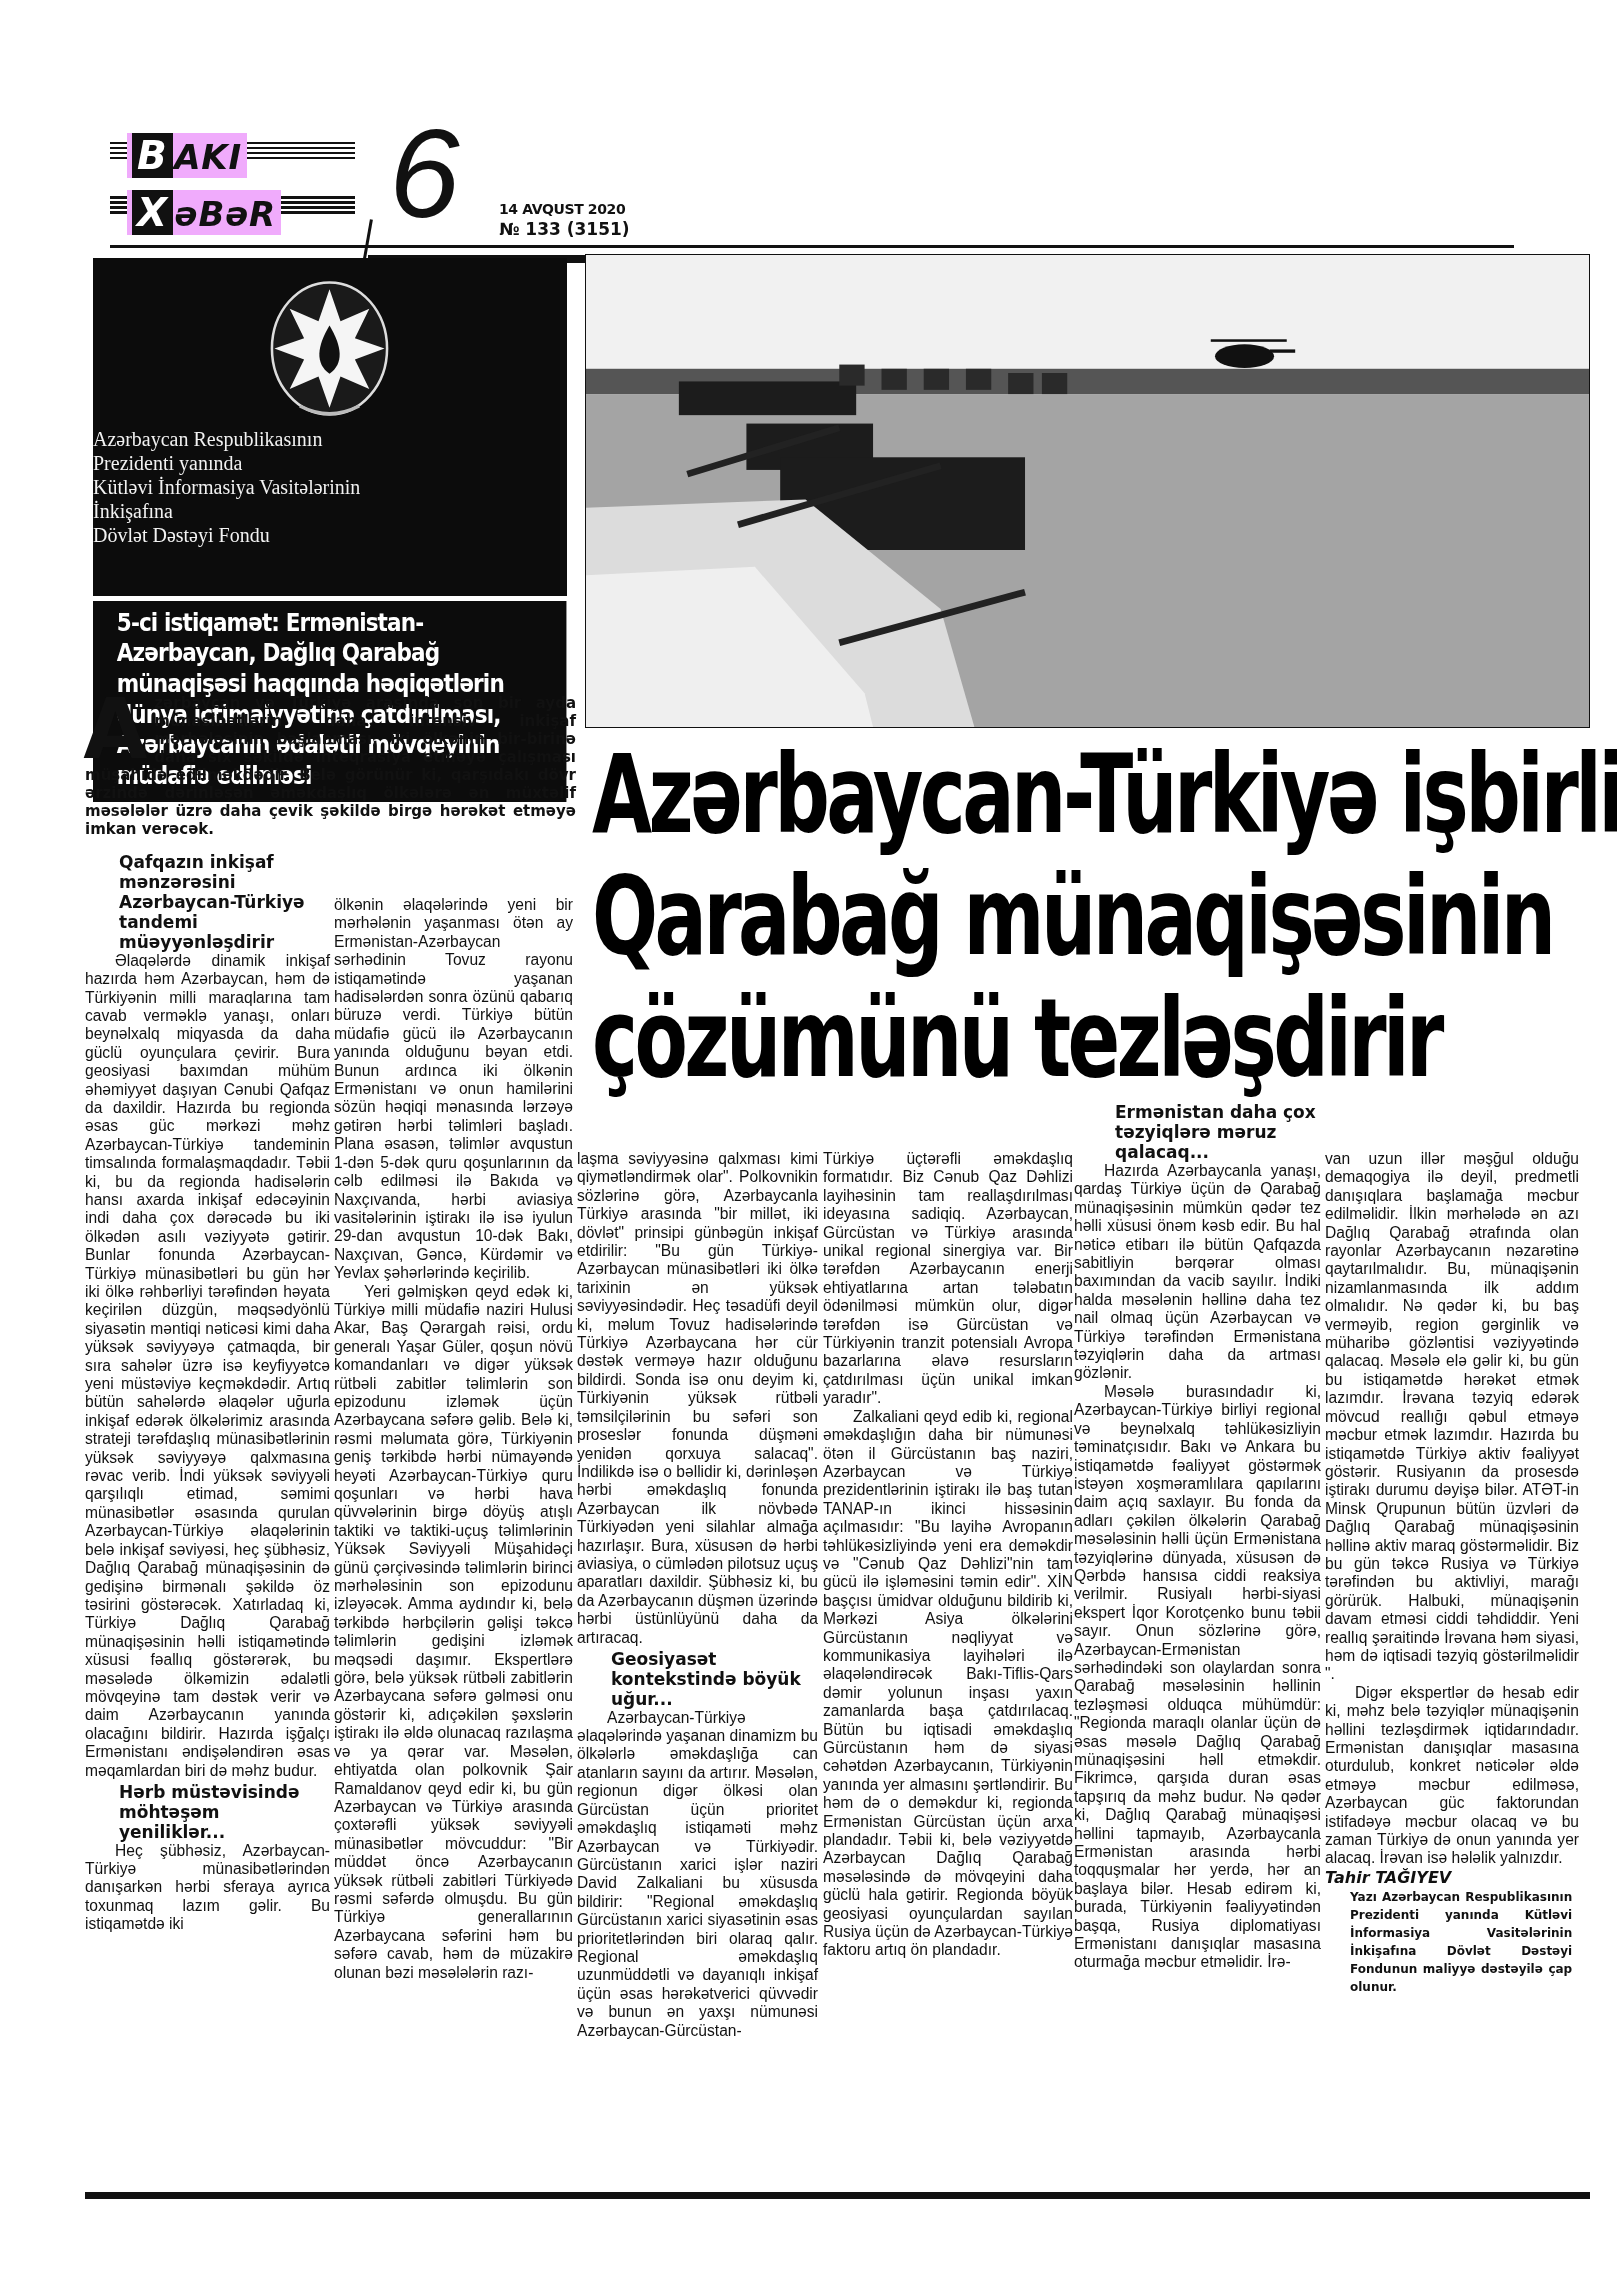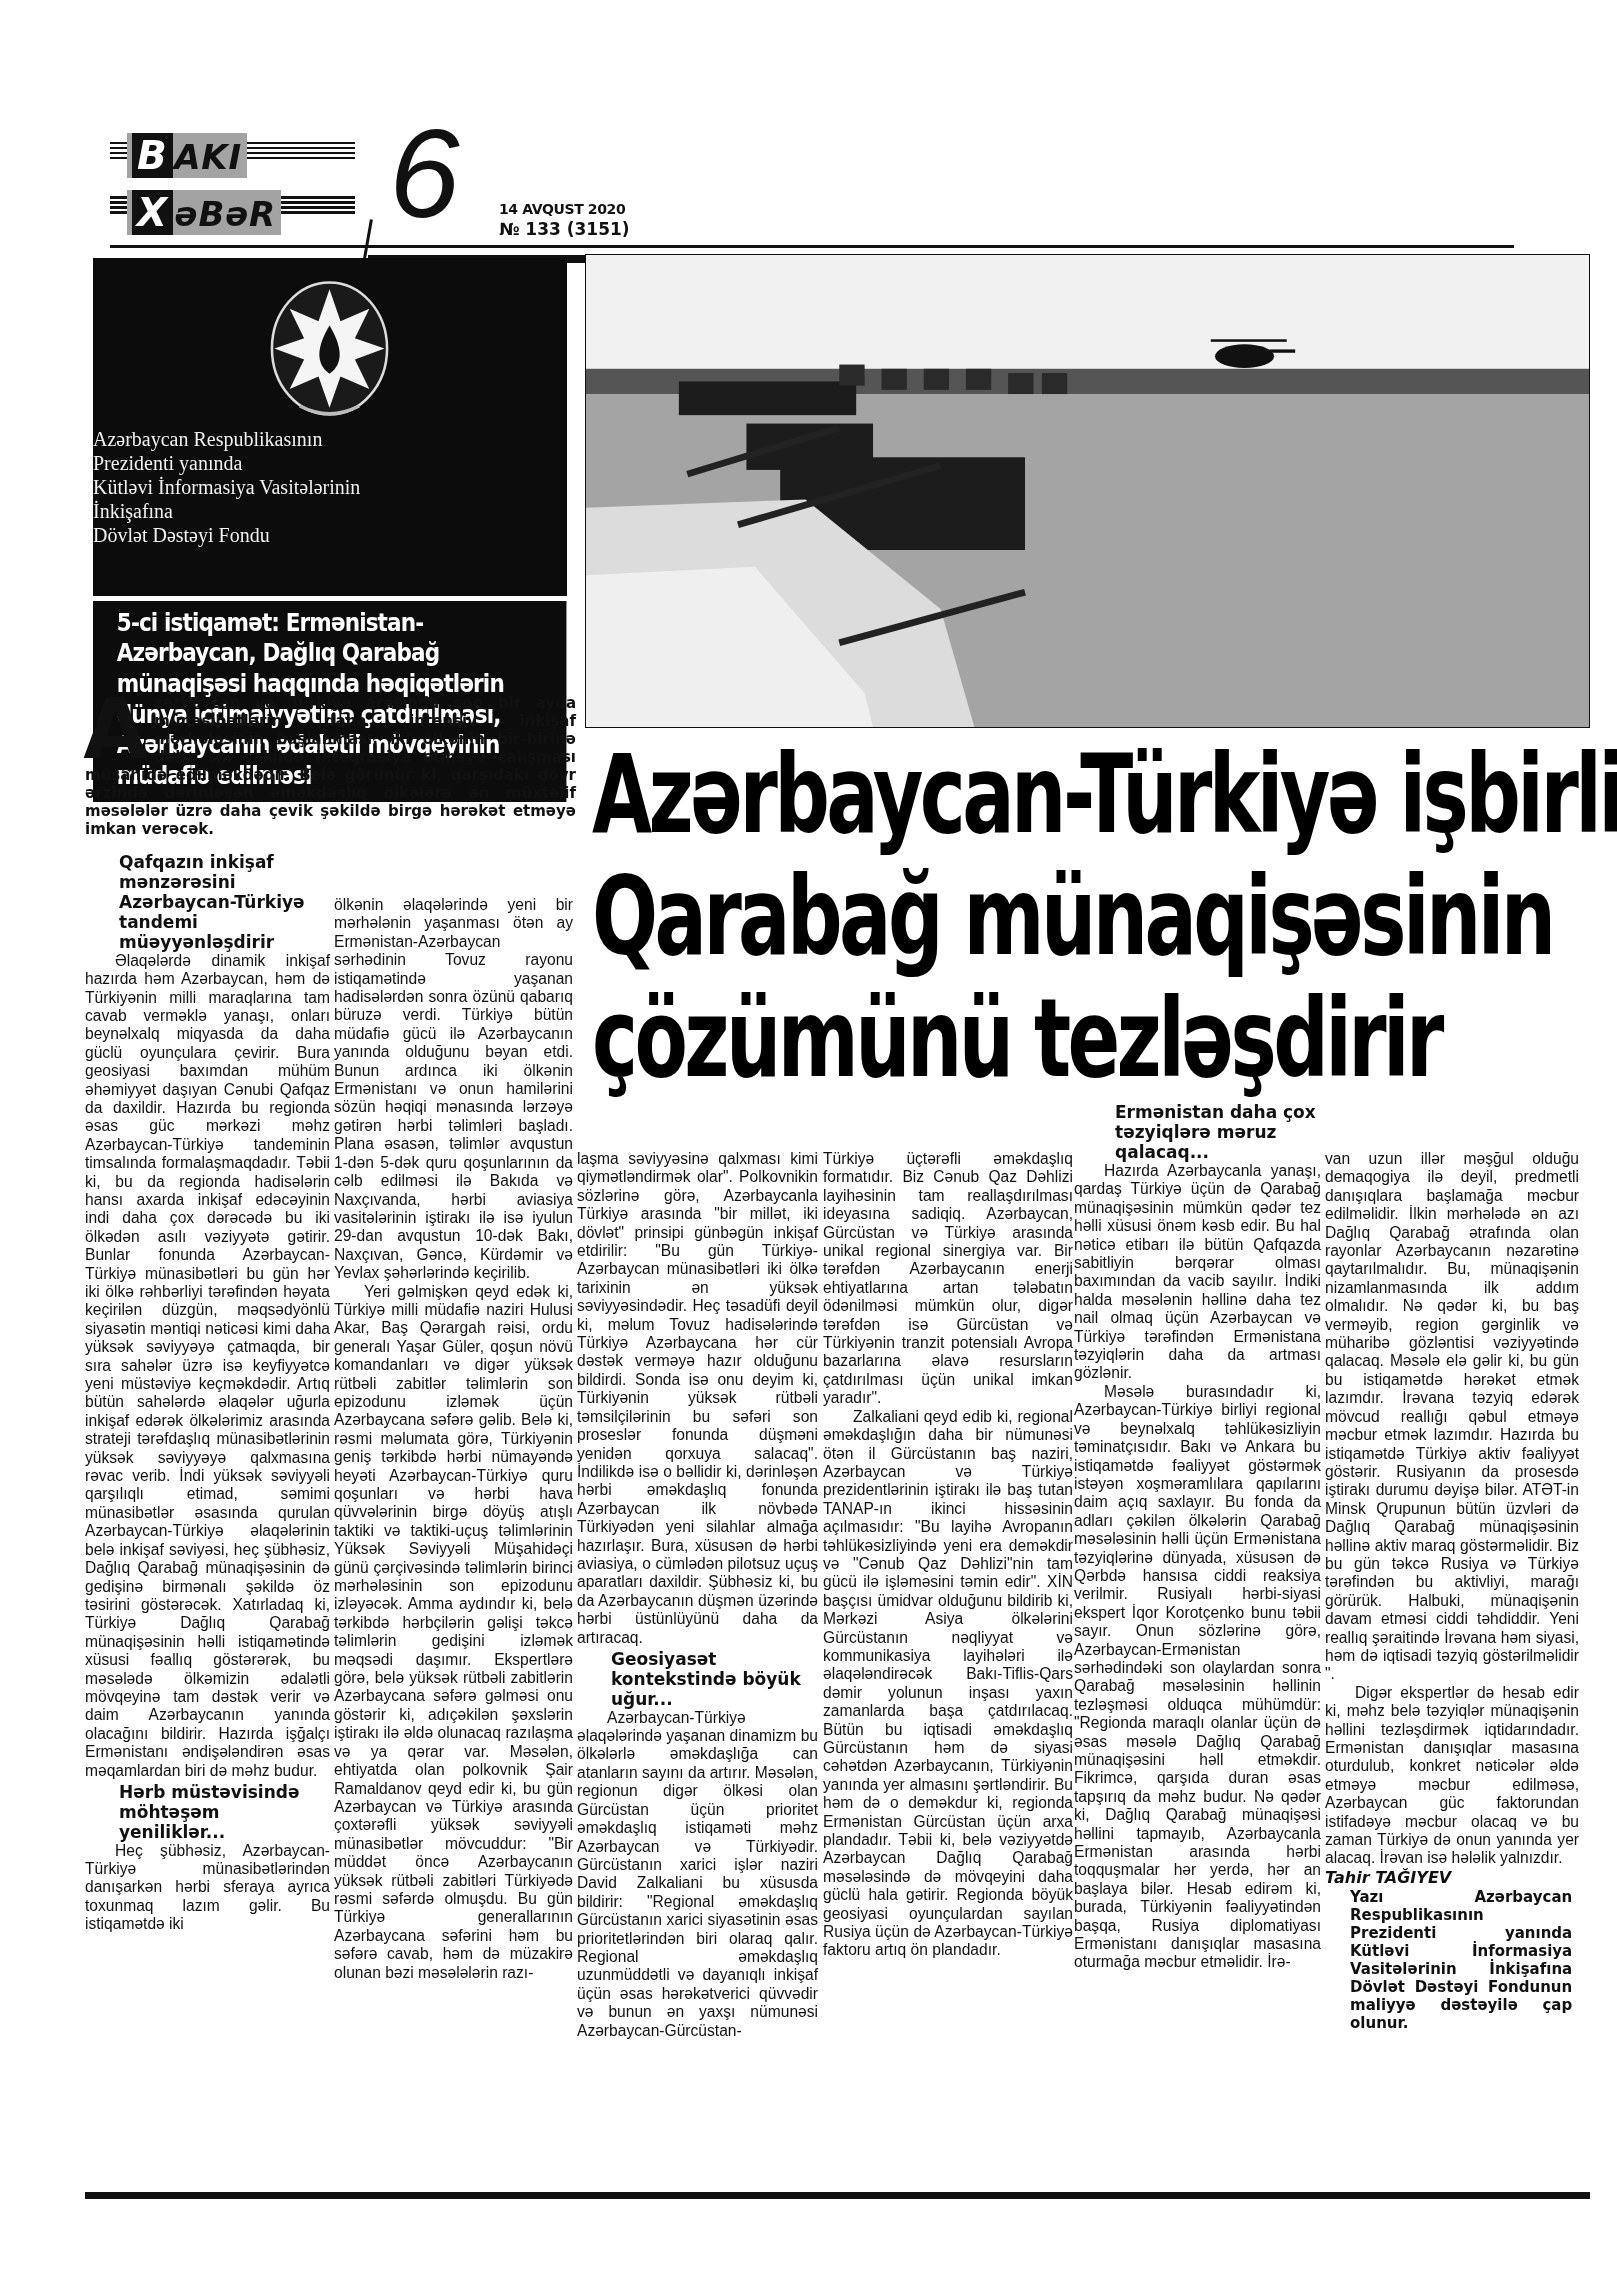--- a/index.html
+++ b/index.html
@@ -6,21 +6,21 @@
   html, body { width: 1617px; height: 2273px; background: #ffffff; overflow: hidden; }
   body { position: relative; font-family: "Liberation Sans", sans-serif; color: #111; }
 
   
   .masthead { position: absolute; left: 110px; top: 118px; width: 1404px; height: 144px; }
   .logo { position: absolute; left: 0; top: 8.5px; width: 262px; height: 110px; }
   .logo .stripes { position: absolute; left: 0; width: 245px; height: 18.6px;
     background: repeating-linear-gradient(180deg, #111 0 2.5px, #fff 2.5px 5px); }
   .logo .stripes.s1 { top: 15px; } .logo .stripes.s2 { top: 69px; }
   .logo .word { position: absolute; left: 17px; font-family: "DejaVu Sans", sans-serif; font-weight: bold;
-    font-size: 34px; letter-spacing: 0.8px; background: #a3a3a3; color: #111; padding: 0 5px; font-style: italic; }
+    font-size: 34px; letter-spacing: 0.8px; background: #f0abfc; color: #111; padding: 0 5px; font-style: italic; }
   .logo .word.w1 { top: 6.8px; } .logo .word.w2 { top: 63px; }
   .logo .word .cap { display: inline-block; background: #111; color: #fff; padding: 0 5px; margin-right: 1.7px; font-size: 39px; }
   .page-num { position: absolute; left: 279px; top: -8.5px; font-family: "Liberation Sans", sans-serif;
     font-size: 127px; font-weight: normal; line-height: 1; font-style: italic; color: #111; }
   .page-slash { position: absolute; left: 254px; top: 101px; width: 3.4px; height: 68px; background: #111; transform: rotate(10deg); }
   .issue { position: absolute; left: 389px; top: 83px; font-family: "DejaVu Sans", sans-serif; font-weight: bold; line-height: 1.25; }
   .issue .date { font-size: 14px; letter-spacing: -0.4px; }
   .issue .num { font-size: 17px; }
   .section-title { position: absolute; right: 0; top: 0; font-family: "DejaVu Sans", sans-serif; font-weight: bold;
     font-style: italic; font-size: 110px; line-height: 1; color: #fff; letter-spacing: 5px;
@@ -61,21 +61,21 @@
   .col h3 { font-family: "DejaVu Sans", sans-serif; font-weight: bold; font-size: 17px; line-height: 20px;
     padding-left: 34px; margin: 1.7px 0 0 0; text-align: left; }
   .c1 { left: 85px; top: 850px; width: 245px; }
   .c2 { left: 334px; top: 848px; width: 239px; }
   .c3 { left: 577px; top: 1102px; width: 241px; }
   .c4 { left: 823px; top: 1102px; width: 250px; }
   .c5 { left: 1074px; top: 1102px; width: 247px; }
   .c6 { left: 1325px; top: 1102px; width: 254px; }
   .c5 h3 { padding-left: 41px; margin-top: 0; }
   .byline { text-align: left; font-family: "DejaVu Sans", sans-serif; font-style: italic; font-weight: bold; font-size: 16px; line-height: 20px; padding-right: 6.8px; }
-  .credit { font-family: "DejaVu Sans", sans-serif; font-weight: bold; font-size: 15px; line-height: 18px;
+  .credit { font-family: "DejaVu Sans", sans-serif; font-weight: bold; font-size: 12px; line-height: 18px;
     padding-left: 25px; padding-right: 6.8px; text-align: justify; }
 
   .rule-bottom { position: absolute; left: 85px; top: 2192px; width: 1505px; height: 6.8px; background: #111; }
 </style>
 </head>
 <body>
 
 <header class="masthead">
   <div class="logo">
     <div class="stripes s1"></div>

